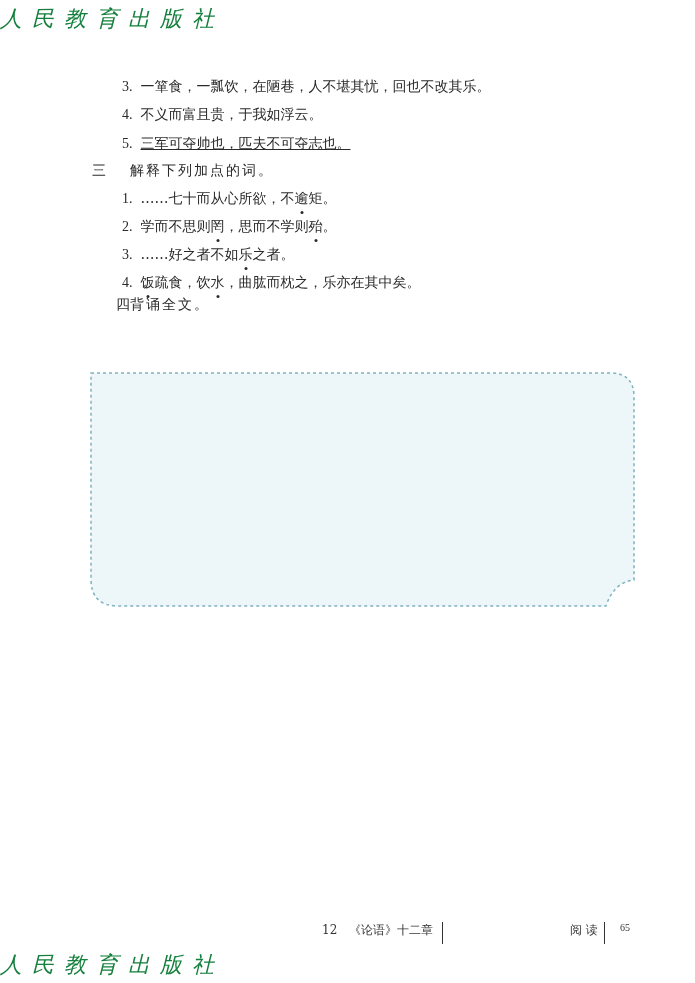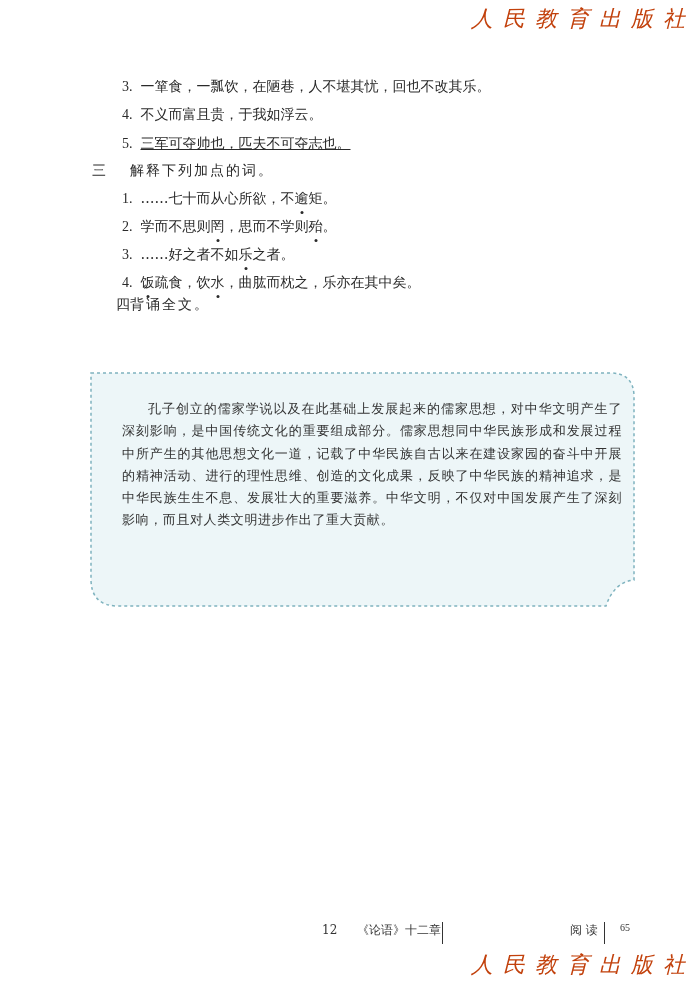--- a/index.html
+++ b/index.html
@@ -1,23 +1,23 @@
 <!DOCTYPE html>
 <html><head>
   <meta charset="utf-8">
   <style>
     html, body { margin: 0; padding: 0; }
     body {
       width: 695px; height: 983px; background: #ffffff; position: relative; overflow: hidden;
       font-family: "DejaVu Serif", "Liberation Serif", serif; color: #2a2a2a;
     }
     .publisher {
-      position: absolute; left: 0; width: 695px; text-align: right;
+      position: absolute; left: 0; width: 695px; text-align: left;
       font-family: "DejaVu Serif", serif; font-style: italic; font-size: 22px;
-      color: #c2410c; letter-spacing: 10px;
+      color: #15803d; letter-spacing: 10px;
     }
     .publisher.top { top: 4px; }
     .publisher.bottom { top: 950px; }
     .line { position: absolute; font-size: 14px; line-height: 24px; white-space: nowrap; }
     .num { display: inline-block; font-family: "Liberation Serif", serif; margin-right: 8px; }
     .sec-num { display: inline-block; width: 38px; font-size: 14px; }
     .sec-title { letter-spacing: 2px; }
     .dot { position: relative; display: inline-block; }
     .dot::after {
       content: ""; position: absolute; left: 50%; bottom: -4px; width: 3px; height: 3px;
@@ -69,25 +69,24 @@
 
 <div class="line" style="left:92px; top:292px;text-align:right;">
   <span class="sec-num">四</span><span class="sec-title">背诵全文。</span>
 </div>
 
 <svg class="box-svg" width="552" height="245" viewBox="0 0 552 245">
   <path d="M3 3 L522 3 Q546 3 546 27 L546 210 Q526 212 518 236 L30 236 Q3 236 3 209 Z" fill="#edf6f8" stroke="#7fb3bf" stroke-width="1.5" stroke-dasharray="3 3"></path>
 </svg>
 
 <div class="box-text">
-  <p>孔子创立的儒家学说以及在此基础上发展起来的儒家思想，对中华文明产生了深刻影响，是中国传统文化的重要组成部分。儒家思想同中华民族形成和发展过程中所产生的其他思想文化一道，记载了中华民族自古以来在建设家园的奋斗中开展的精神活动、进行的理性思维、创造的文化成果，反映了中华民族的精神追求，是中华民族生生不息、发展壮大的重要滋养。中华文明，不仅对中国发展产生了深刻影响，而且对人类文明进步作出了重大贡献。</p>
 </div>
 
 <div class="footer" style="left:322px;">
   <span>12</span>
-  <span style="margin-left:16px;">《论语》十二章</span>
+  <span style="margin-left:8px;">《论语》十二章</span>
 </div>
 <div class="vbar" style="left:442px; top:922px; height:22px;"></div>
 <div class="footer" style="left:570px;">阅 读</div>
 <div class="vbar" style="left:604px; top:922px; height:22px;"></div>
 <div class="footer" style="left:620px; font-size:10px; font-family:'Liberation Serif', serif;">65</div>
 
 <div class="publisher bottom">人民教育出版社</div>
 
 </body></html>

